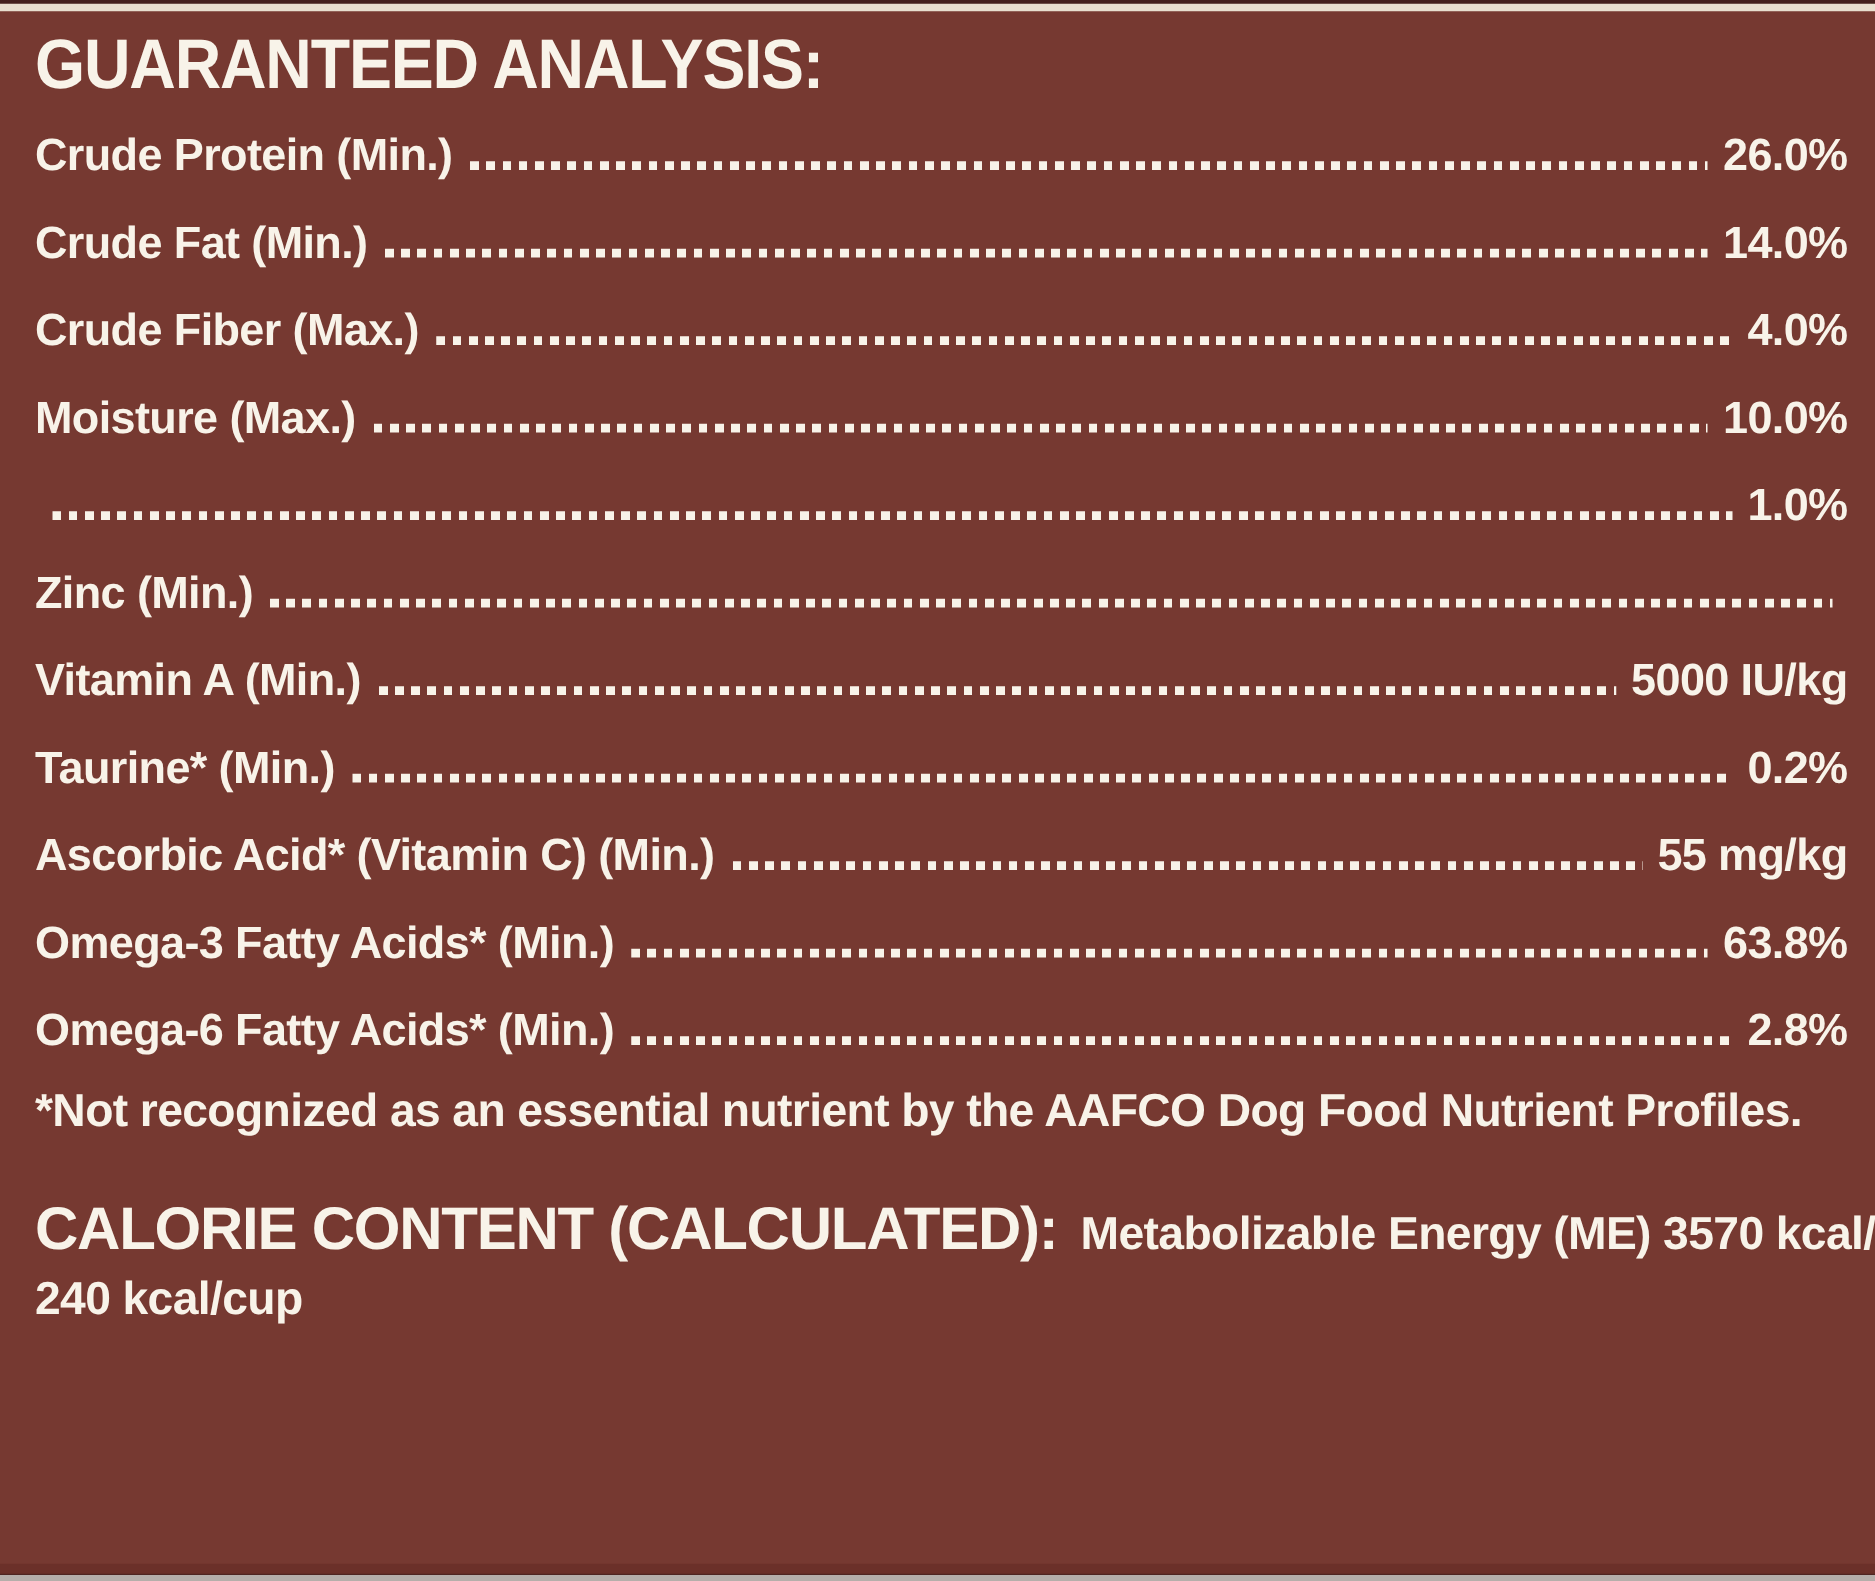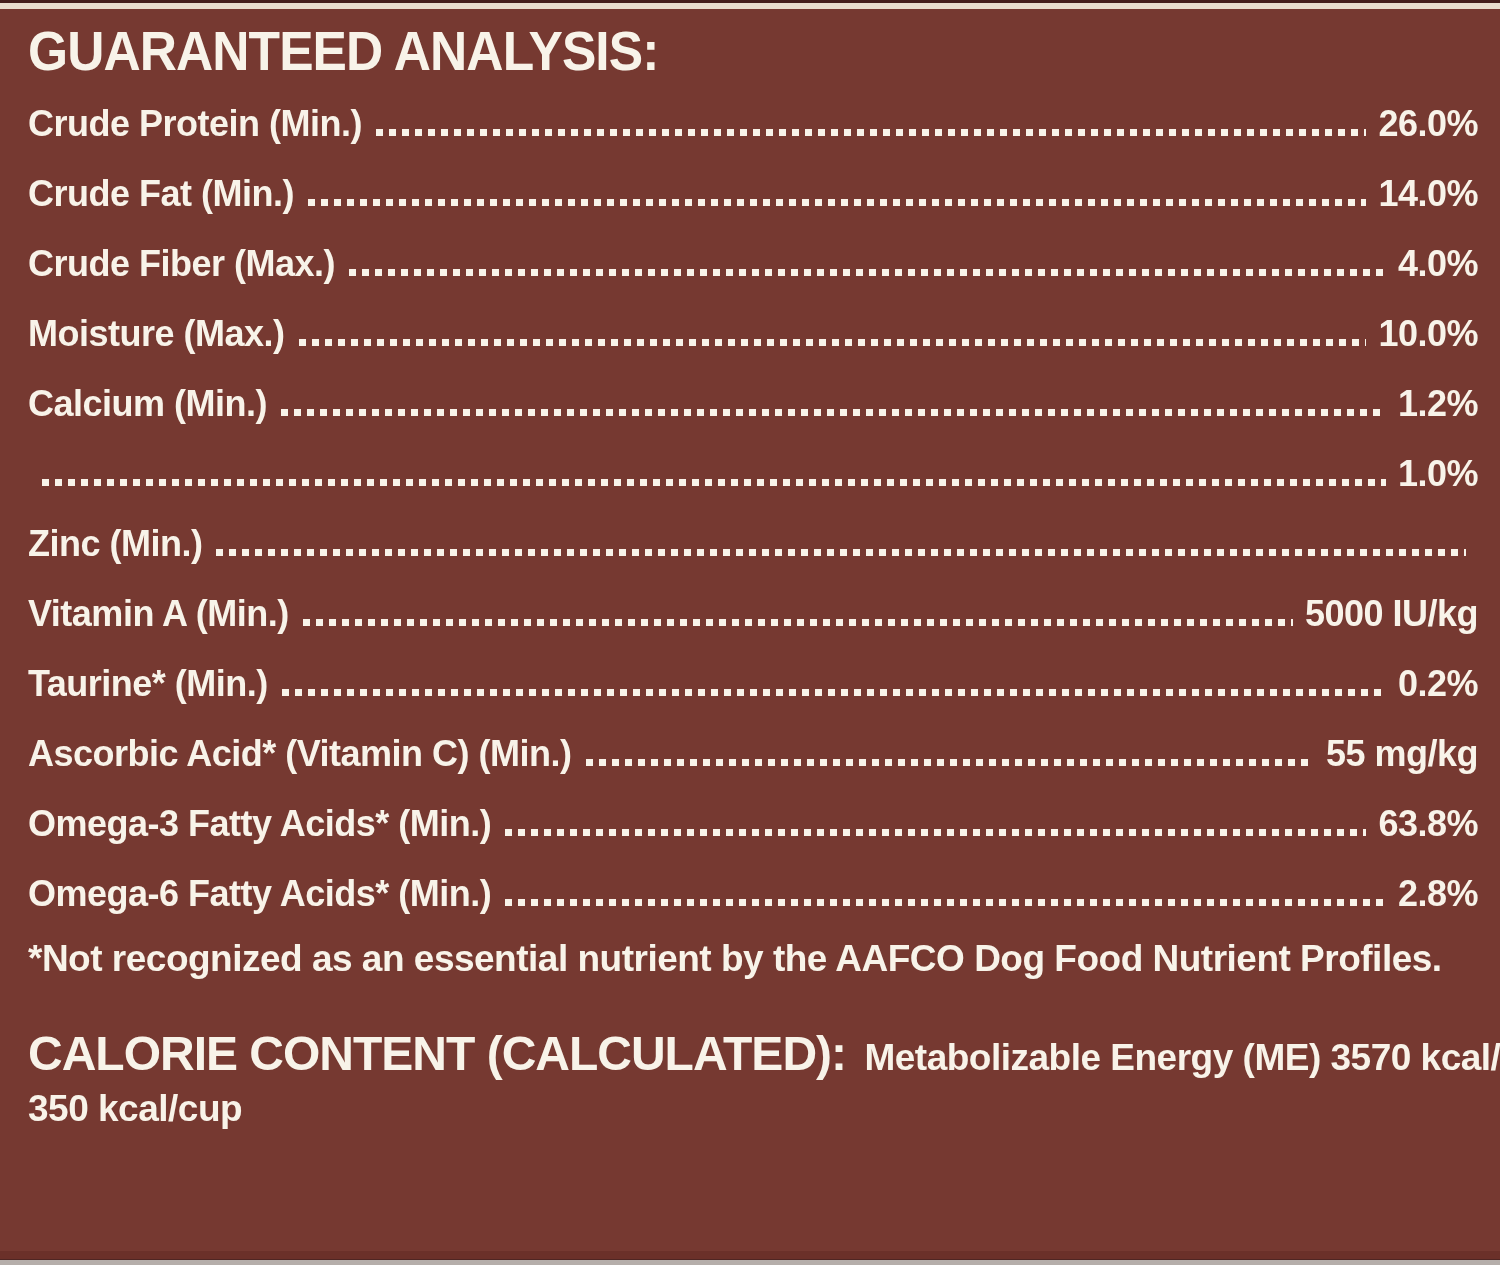--- a/index.html
+++ b/index.html
@@ -130,25 +130,20 @@
       <span class="nutrient-label">Crude Fiber (Max.)</span>
       <span class="dot-leader"></span>
       <span class="nutrient-value">4.0%</span>
     </div>
     <div class="row">
       <span class="nutrient-label">Moisture (Max.)</span>
       <span class="dot-leader"></span>
       <span class="nutrient-value">10.0%</span>
     </div>
     <div class="row">
-      <span class="nutrient-label">Calcium (Min.)</span>
-      <span class="dot-leader"></span>
-      <span class="nutrient-value">1.2%</span>
-    </div>
-    <div class="row">
       <span class="dot-leader"></span>
       <span class="nutrient-value">1.0%</span>
     </div>
     <div class="row">
       <span class="nutrient-label">Zinc (Min.)</span>
       <span class="dot-leader"></span>
     </div>
     <div class="row">
       <span class="nutrient-label">Vitamin A (Min.)</span>
       <span class="dot-leader"></span>
@@ -175,17 +170,17 @@
       <span class="nutrient-value">2.8%</span>
     </div>
   </div>
 
   <div class="footnote">*Not recognized as an essential nutrient by the AAFCO Dog Food Nutrient Profiles.</div>
 
   <div class="calorie-line">
     <span class="cal-heading">CALORIE CONTENT (CALCULATED):</span>
     <span class="cal-detail">Metabolizable Energy (ME) 3570 kcal/kg;</span>
   </div>
-  <div class="cal-detail2">350 kcal/cup</div>
+  <div class="cal-detail2">240 kcal/cup</div>
 
   <div class="bottom-shade"></div>
   <div class="bottom-strip"></div>
 </div>
 
 </body></html>

